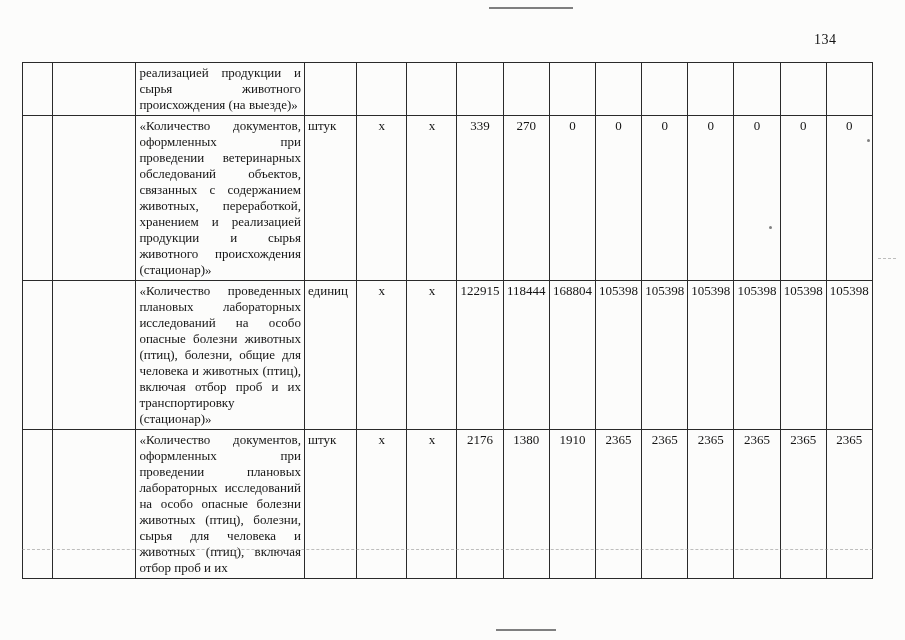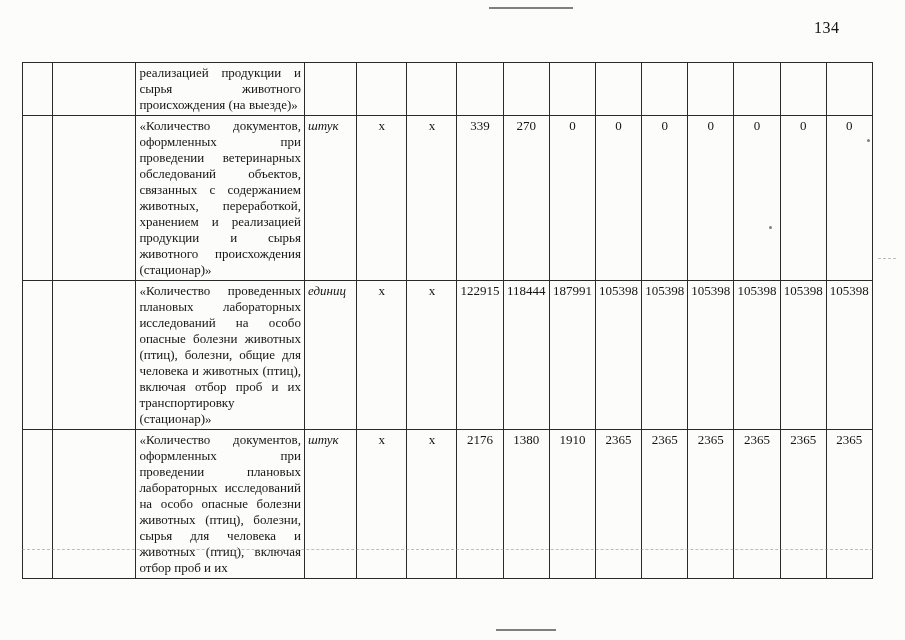--- a/index.html
+++ b/index.html
@@ -6,22 +6,22 @@
   body{
     width:905px;height:640px;
     background:#fcfcfb;
     font-family:"Liberation Serif","DejaVu Serif",serif;
     color:#141414;
     position:relative;
     overflow:hidden;
   }
   .page{position:absolute;inset:0;}
   .page-number{
-    position:absolute;top:19px;left:814px;
-    font-size:16px;letter-spacing:.5px;
+    position:absolute;top:32px;left:814px;
+    font-size:14px;letter-spacing:.5px;
   }
   table.doc{
     position:absolute;top:62px;left:22px;
     width:851px;
     border-collapse:collapse;
     table-layout:fixed;
   }
   table.doc td{
     border:1px solid #2a2a2a;
     vertical-align:top;
@@ -30,21 +30,20 @@
     line-height:16px;
     padding:2px 3px;
   }
   td.c-ind{
     text-align:justify;
     padding:3px 4px 3px 5px;
   }
   td.c-unit{
     text-align:left;
     padding-top:4px;
-    font-style:italic;
   }
   td.c-val{
     text-align:center;
     padding:5px 0 0 0;
     font-size:12.5px;
   }
   tr.r-0{height:51px;}
   tr.r-1{height:160px;padding-left:43px;}
   tr.r-2{height:143px;padding-left:46px;}
   tr.r-3{height:144px;}
@@ -118,21 +117,21 @@
         </tr>
         <tr class="r-2">
           <td class="c-narrow"></td>
           <td class="c-narrow"></td>
           <td class="c-ind">«Количество проведенных плановых лабораторных исследований на особо опасные болезни животных (птиц), болезни, общие для человека и животных (птиц), включая отбор проб и их транспортировку (стационар)»</td>
           <td class="c-unit">единиц</td>
           <td class="c-val">х</td>
           <td class="c-val">х</td>
           <td class="c-val">122915</td>
           <td class="c-val">118444</td>
-          <td class="c-val">187991</td>
+          <td class="c-val">168804</td>
           <td class="c-val">105398</td>
           <td class="c-val">105398</td>
           <td class="c-val">105398</td>
           <td class="c-val">105398</td>
           <td class="c-val">105398</td>
           <td class="c-val">105398</td>
         </tr>
         <tr class="r-3">
           <td class="c-narrow"></td>
           <td class="c-narrow"></td>

